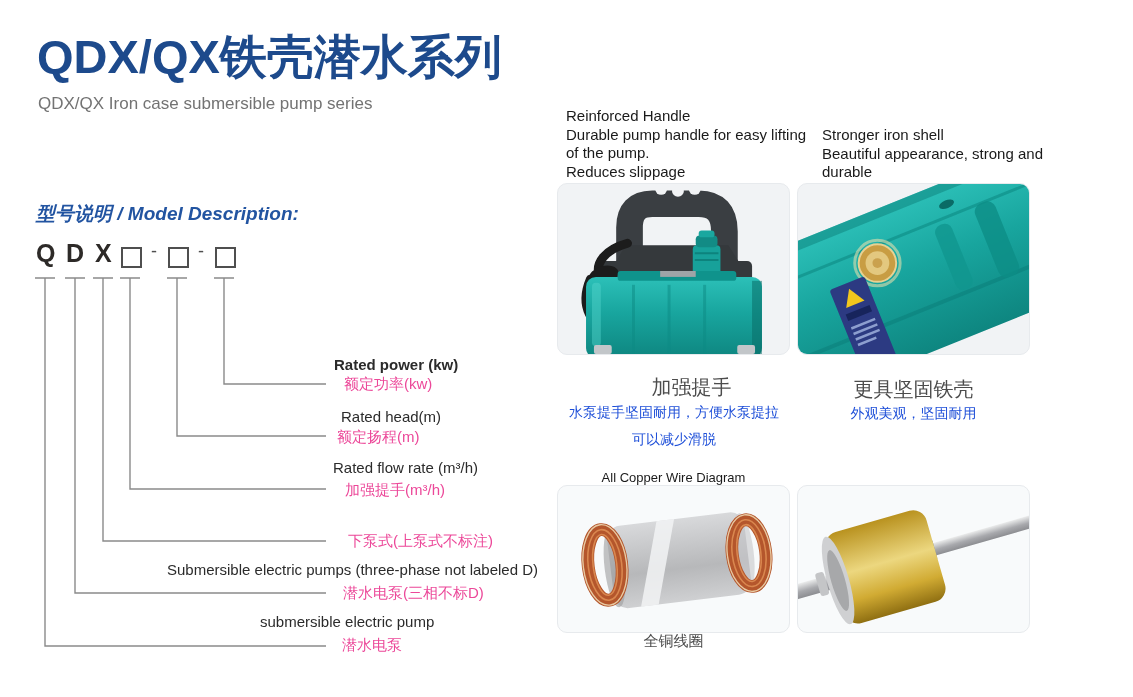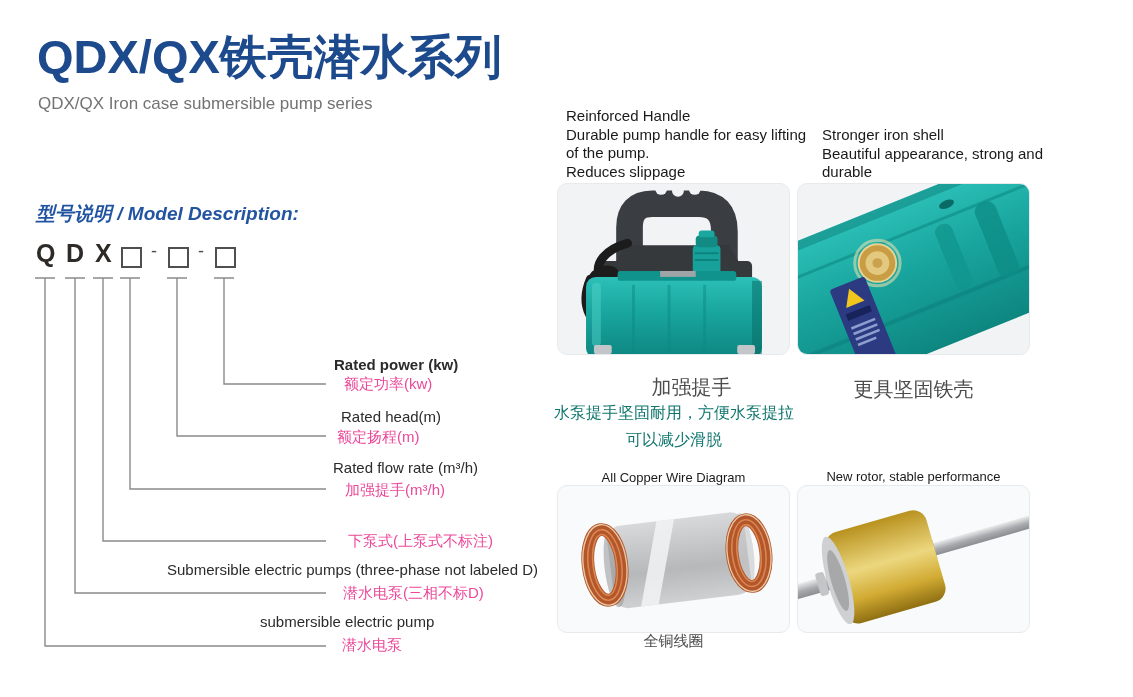--- a/index.html
+++ b/index.html
@@ -24,21 +24,21 @@
   .lbl.en{color:#2b2b2b;}
   .lbl.cn{color:#ec4899;}
   .intro{position:absolute;font-size:15px;line-height:18.5px;color:#1a1a1a;white-space:pre-line;}
   .card{
     position:absolute;width:233px;border-radius:10px;overflow:hidden;
     background:#f1f3f5;border:1px solid #e7eaed;box-sizing:border-box;
   }
   .card.light{background:#f8fafb;}
   .card svg{position:absolute;left:0;top:0;width:100%;height:100%;}
   .cap-title{position:absolute;width:233px;text-align:center;font-size:20px;color:#4c4c4c;white-space:nowrap;}
-  .cap-sub{position:absolute;text-align:center;font-size:16px;line-height:27px;color:#0f766e;white-space:pre-line;}
+  .cap-sub{position:absolute;text-align:center;font-size:14px;line-height:27px;color:#1d4ed8;white-space:pre-line;}
   .photo-heading{position:absolute;width:233px;text-align:center;font-size:13px;color:#1a1a1a;white-space:nowrap;}
   .bottom-cap{position:absolute;width:233px;text-align:center;font-size:15px;color:#4c4c4c;white-space:nowrap;}
 </style>
 </head>
 <body>
 
 <div class="page">
 
   <svg class="connectors" width="560" height="697" viewBox="0 0 560 697">
     <g fill="none" stroke="#8a8a8a" stroke-width="1.4">
@@ -158,23 +158,23 @@
         <rect x="50" y="153" width="26" height="2.5" fill="#9fb0dd" opacity="0.85"></rect>
         <rect x="50" y="159" width="20" height="2.5" fill="#9fb0dd" opacity="0.85"></rect>
       </g>
     </svg>
   </div>
 
   <div class="cap-title" style="left:575px;top:374px;">加强提手</div>
   <div class="cap-sub" style="left:549px;top:399px;width:250px;">水泵提手坚固耐用，方便水泵提拉
 可以减少滑脱</div>
   <div class="cap-title" style="left:797px;top:376px;">更具坚固铁壳</div>
+  <div class="cap-sub" style="left:797px;top:400px;width:233px;">外观美观，坚固耐用</div>
 
   <div class="photo-heading" style="left:557px;top:470px;">All Copper Wire Diagram</div>
-  <div class="photo-heading" style="left:797px;top:469px;">New rotor, stable performance</div>
 
   <div class="card light" style="left:557px;top:485px;height:148px;">
     <svg viewBox="0 0 233 148">
       <defs>
         <linearGradient id="silver1" x1="0" y1="0" x2="0" y2="1">
           <stop offset="0" stop-color="#d8d9db"></stop>
             <stop offset="0.6" stop-color="#b7b8ba"></stop>
             <stop offset="1" stop-color="#cfd0d2"></stop>
         </linearGradient>
       </defs>

